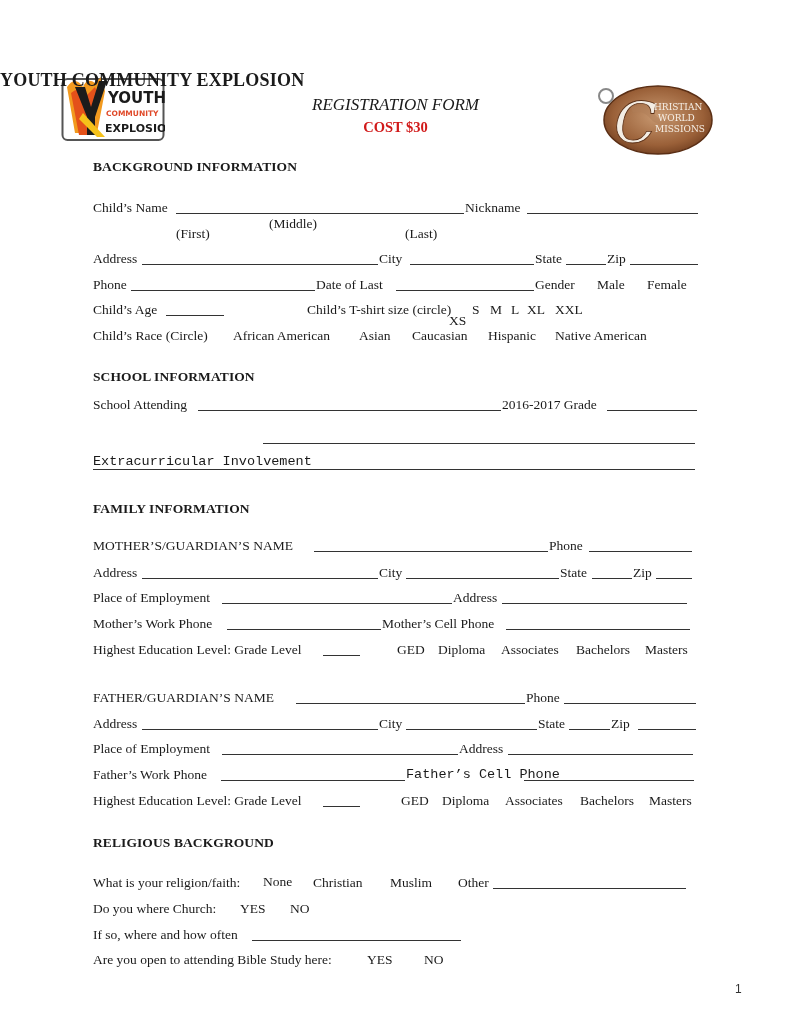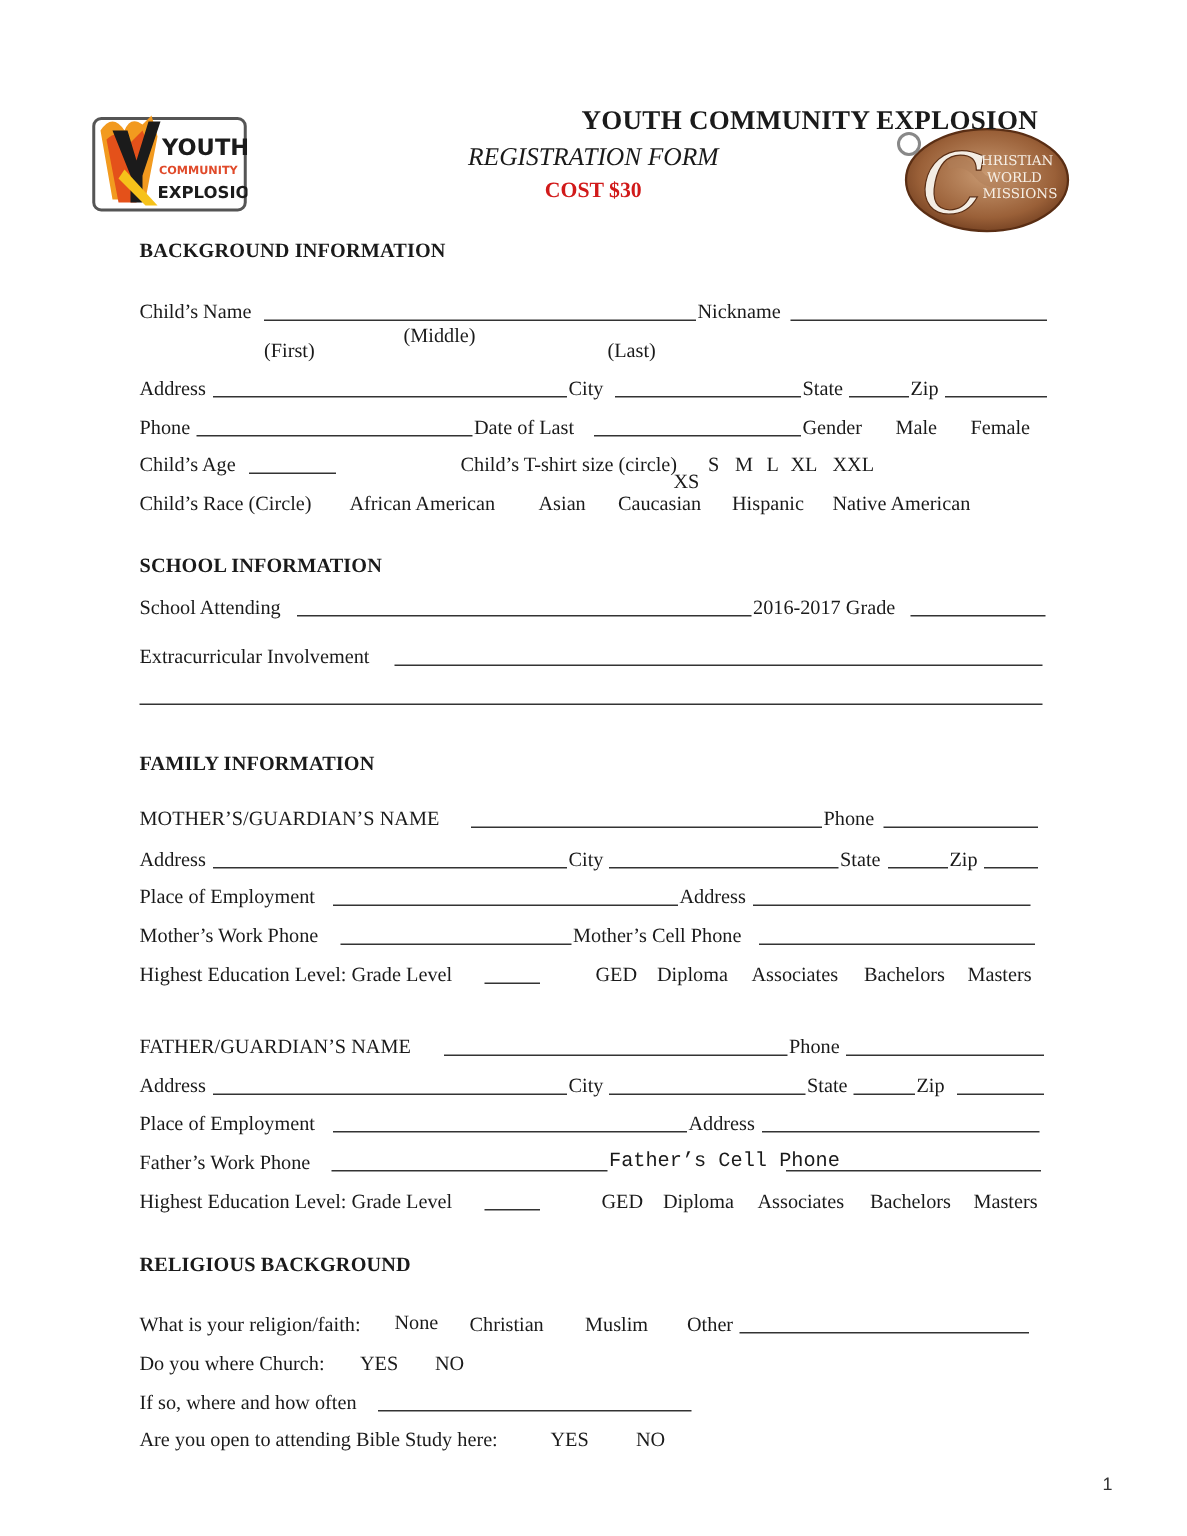--- a/index.html
+++ b/index.html
@@ -2,21 +2,21 @@
 <html><head>
 <meta charset="utf-8">
 <style>
   html, body { margin:0; padding:0; background:#ffffff; }
   body { width:791px; height:1024px; position:relative; overflow:hidden;
          font-family:"Liberation Serif","DejaVu Serif",serif; color:#1a1a1a; }
   .abs { position:absolute; }
   .txt { position:absolute; font-size:13.5px; white-space:nowrap; line-height:16px; }
   .hdr { position:absolute; font-size:13.5px; font-weight:bold; white-space:nowrap; letter-spacing:0.1px; }
   .line { position:absolute; border-bottom:1px solid #333; height:0; }
-  .title1 { position:absolute; left:0; width:692px; top:70px; text-align:right;
+  .title1 { position:absolute; left:0; width:692px; top:70px; text-align:left;
             font-size:18px; font-weight:bold; letter-spacing:0.2px; }
   .title2 { position:absolute; left:0; width:791px; top:95px; text-align:center;
             font-size:17px; font-style:italic; }
   .title3 { position:absolute; left:0; width:791px; top:119px; text-align:center;
             font-size:14.5px; font-weight:bold; color:#d11a1a; }
   .pagenum { position:absolute; left:735px; top:982px; font-size:12px;
              font-family:"Liberation Sans","DejaVu Sans",sans-serif; color:#333; }
   .opt { position:absolute; font-size:13.5px; white-space:nowrap; line-height:16px; }
 </style>
 </head>
@@ -102,21 +102,21 @@
 <div class="opt" style="left:412px;top:328px;">Caucasian</div>
 <div class="opt" style="left:488px;top:328px;">Hispanic</div>
 <div class="opt" style="left:555px;top:328px;">Native American</div>
 
 <div class="hdr" style="left:93px;top:369px;">SCHOOL INFORMATION</div>
 <div class="txt" style="left:93px;top:397px;">School Attending</div>
 <div class="line" style="left:198px;top:410px;width:303px;"></div>
 <div class="txt" style="left:502px;top:397px;">2016-2017 Grade</div>
 <div class="line" style="left:607px;top:410px;width:90px;"></div>
 
-<div class="txt" style="left:93px;top:430px;">Extracurricular Involvement</div>
+<div class="txt" style="left:93px;top:454px;font-family:Liberation Mono, monospace;">Extracurricular Involvement</div>
 <div class="line" style="left:263px;top:443px;width:432px;"></div>
 <div class="line" style="left:93px;top:469px;width:602px;"></div>
 
 <div class="hdr" style="left:93px;top:501px;">FAMILY INFORMATION</div>
 
 <div class="txt" style="left:93px;top:538px;">MOTHER’S/GUARDIAN’S NAME</div>
 <div class="line" style="left:314px;top:551px;width:234px;"></div>
 <div class="txt" style="left:549px;top:538px;">Phone</div>
 <div class="line" style="left:589px;top:551px;width:103px;"></div>
 

